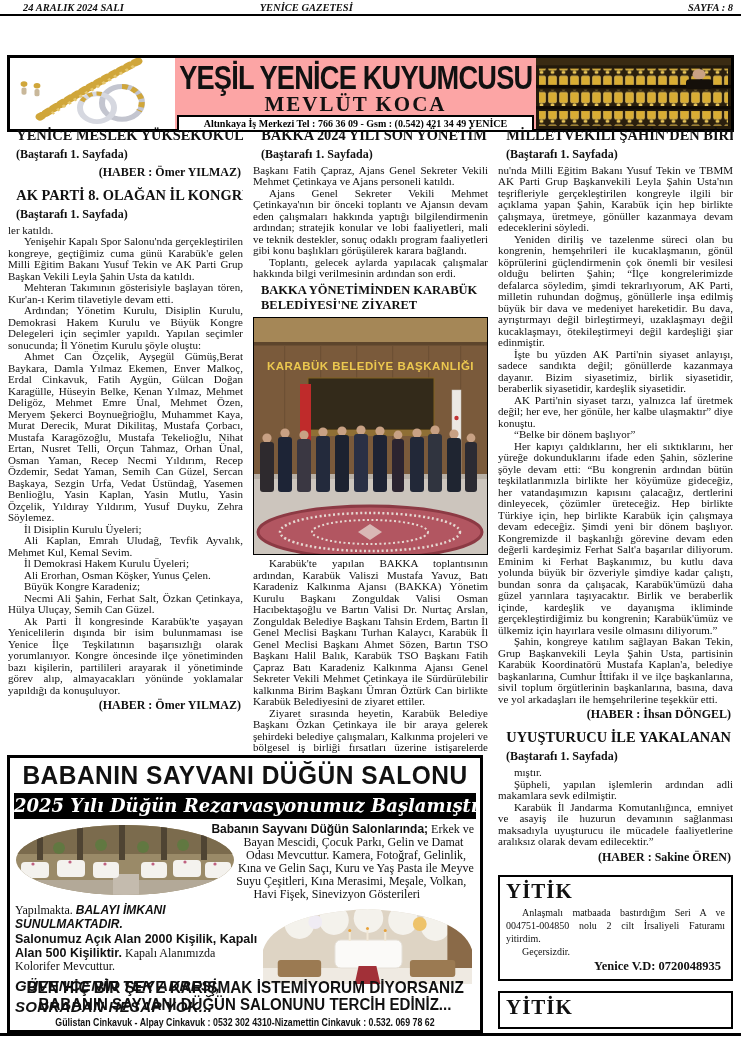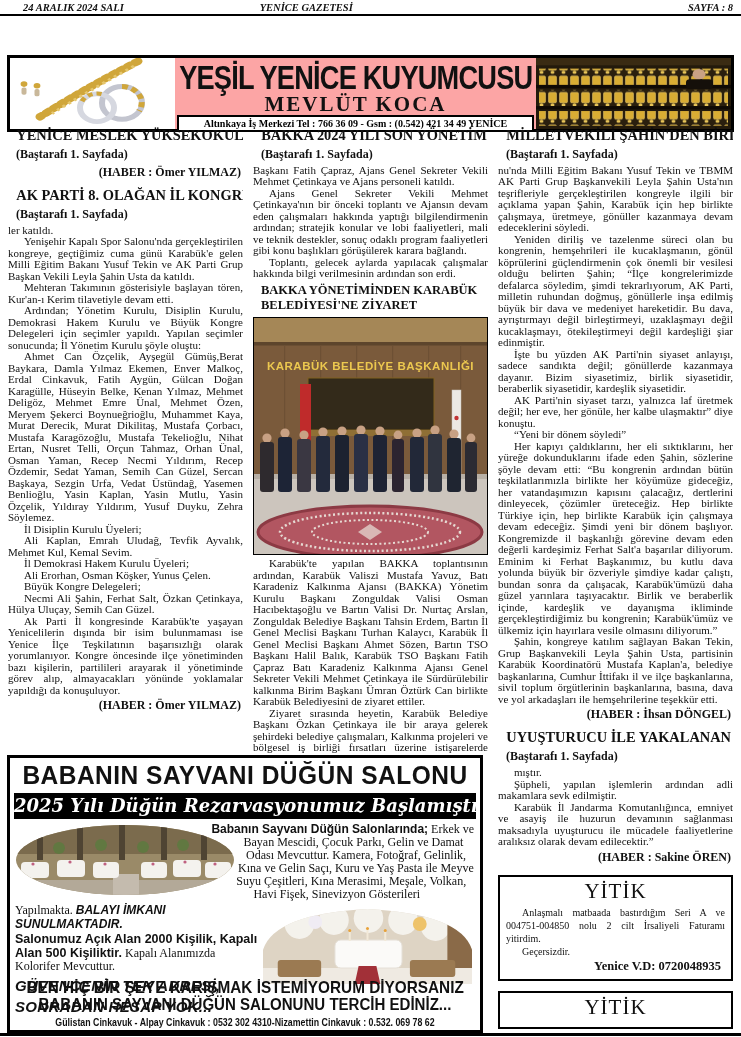--- a/index.html
+++ b/index.html
@@ -41,21 +41,21 @@
   p.b{font-size:11px;line-height:11.5px;text-align:justify;margin:0;}
   .ind{text-indent:16px;}
   .byline{font-weight:700;font-size:12px;text-align:right;margin:2px 2px 3px 0;}
   .subhead{font-weight:700;font-size:12.5px;line-height:1.25;margin:3px 0 3px;padding-left:8px;}
 
   .photo-frame{border:1px solid #000;height:236px;margin:2px 0 3px;overflow:hidden;}
   .photo-frame svg{display:block;width:100%;height:100%;}
 
   
   .notice{border:2px solid #000;margin-top:10px;padding:2px 6px 5px;}
-  .notice-title{font-size:21px;font-weight:400;text-align:center;margin:0 0 2px;letter-spacing:1px;}
+  .notice-title{font-size:21px;font-weight:700;text-align:left;margin:0 0 2px;letter-spacing:1px;}
   .notice p.b{font-size:10px;line-height:13px;}
   .sig{font-weight:700;font-size:12.5px;text-align:right;margin:1px 4px 0 0;}
 
   
   .ad{position:absolute;left:7px;top:755px;width:476px;height:278px;border:3px solid #000;
       background:#fff;box-sizing:border-box;font-family:"Liberation Sans",sans-serif;overflow:hidden;}
   .ad-title{font-weight:700;font-size:25px;letter-spacing:.5px;text-align:center;padding:3px 0 2px;
             white-space:nowrap;transform:scaleX(.98);}
   .ad-ribbon{background:#000;color:#fff;margin:1px 4px 2px;text-align:center;
              font-family:"DejaVu Serif",serif;font-style:italic;font-weight:700;font-size:18px;
@@ -153,21 +153,21 @@
         <p class="cont">(Baştarafı 1. Sayfada)</p>
         <p class="b">ler katıldı.</p>
         <p class="b ind">Yenişehir Kapalı Spor Salonu'nda gerçekleştirilen kongreye, geçtiğimiz cuma günü Karabük'e gelen Milli Eğitim Bakanı Yusuf Tekin ve AK Parti Grup Başkan Vekili Leyla Şahin Usta da katıldı.</p>
         <p class="b ind">Mehteran Takımının gösterisiyle başlayan tören, Kur'an-ı Kerim tilavetiyle devam etti.</p>
         <p class="b ind">Ardından; Yönetim Kurulu, Disiplin Kurulu, Demokrasi Hakem Kurulu ve Büyük Kongre Delegeleri için seçimler yapıldı. Yapılan seçimler sonucunda; İl Yönetim Kurulu şöyle oluştu:</p>
         <p class="b ind">Ahmet Can Özçelik, Ayşegül Gümüş,Berat Baykara, Damla Yılmaz Ekemen, Enver Malkoç, Erdal Cinkavuk, Fatih Aygün, Gülcan Doğan Karagülle, Hüseyin Belke, Kenan Yılmaz, Mehmet Deligöz, Mehmet Emre Ünal, Mehmet Özen, Meryem Şekerci Boynueğrioğlu, Muhammet Kaya, Murat Derecik, Murat Dikilitaş, Mustafa Çorbacı, Mustafa Karagözoğlu, Mustafa Tekelioğlu, Nihat Ertan, Nusret Telli, Orçun Tahmaz, Orhan Ünal, Osman Yaman, Recep Necmi Yıldırım, Recep Özdemir, Sedat Yaman, Semih Can Güzel, Sercan Başkaya, Sezgin Urfa, Vedat Üstündağ, Yasemen Benlioğlu, Yasin Kaplan, Yasin Mutlu, Yasin Özçelik, Yıldıray Yıldırım, Yusuf Duyku, Zehra Söylemez.</p>
         <p class="b ind">İl Disiplin Kurulu Üyeleri;</p>
         <p class="b ind">Ali Kaplan, Emrah Uludağ, Tevfik Ayvalık, Mehmet Kul, Kemal Sevim.</p>
         <p class="b ind">İl Demokrasi Hakem Kurulu Üyeleri;</p>
         <p class="b ind">Ali Erorhan, Osman Köşker, Yunus Çelen.</p>
-        <p class="b ind">Büyük Kongre Delegeleri;</p>
+        <p class="b ind">Büyük Kongre Karadeniz;</p>
         <p class="b ind">Necmi Ali Şahin, Ferhat Salt, Özkan Çetinkaya, Hülya Uluçay, Semih Can Güzel.</p>
         <p class="b ind">Ak Parti İl kongresinde Karabük'te yaşayan Yenicelilerin dışında bir isim bulunmaması ise Yenice İlçe Teşkilatının başarısızlığı olarak yorumlanıyor. Kongre öncesinde ilçe yönetiminden bazı kişilerin, partilileri arayarak il yönetiminde görev alıp, almayacakları yönünde yoklamalar yapıldığı da konuşuluyor.</p>
         <p class="byline">(HABER : Ömer YILMAZ)</p>
       </article>
     </section>
 
     <section class="col col-short">
       <article>
         <h2 class="headline">BAKKA 2024 YILI SON YÖNETİM</h2>
         <p class="cont">(Baştarafı 1. Sayfada)</p>
@@ -237,21 +237,21 @@
     </section>
 
     <section class="col col-tall">
       <article>
         <h2 class="headline">MİLLETVEKİLİ ŞAHİN'DEN BİRLİK VE</h2>
         <p class="cont">(Baştarafı 1. Sayfada)</p>
         <p class="b">nu'nda Milli Eğitim Bakanı Yusuf Tekin ve TBMM AK Parti Grup Başkanvekili Leyla Şahin Usta'nın teşrifleriyle gerçekleştirilen kongreyle ilgili bir açıklama yapan Şahin, Karabük için hep birlikte çalışmaya, üretmeye, gönüller kazanmaya devam edeceklerini söyledi.</p>
         <p class="b ind">Yeniden diriliş ve tazelenme süreci olan bu kongrenin, hemşehrileri ile kucaklaşmanın, gönül köprülerini güçlendirmenin çok önemli bir vesilesi olduğu belirten Şahin; “İlçe kongrelerimizde defalarca söyledim, şimdi tekrarlıyorum, AK Parti, milletin ruhundan doğmuş, gönüllerle inşa edilmiş büyük bir dava ve medeniyet hareketidir. Bu dava, ayrıştırmayı değil birleştirmeyi, uzaklaşmayı değil kucaklaşmayı, ötekileştirmeyi değil kardeşliği şiar edinmiştir.</p>
         <p class="b ind">İşte bu yüzden AK Parti'nin siyaset anlayışı, sadece sandıkta değil; gönüllerde kazanmaya dayanır. Bizim siyasetimiz, birlik siyasetidir, beraberlik siyasetidir, kardeşlik siyasetidir.</p>
         <p class="b ind">AK Parti'nin siyaset tarzı, yalnızca laf üretmek değil; her eve, her gönüle, her kalbe ulaşmaktır” diye konuştu.</p>
-        <p class="b ind">“Yeni bir dönem söyledi”</p>
+        <p class="b ind">“Belke bir dönem başlıyor”</p>
         <p class="b ind">Her kapıyı çaldıklarını, her eli sıktıklarını, her yüreğe dokunduklarını ifade eden Şahin, sözlerine şöyle devam etti: “Bu kongrenin ardından bütün teşkilatlarımızla birlikte her köyümüze gideceğiz, her vatandaşımızın kapısını çalacağız, dertlerini dinleyecek, çözümler üreteceğiz. Hep birlikte Türkiye için, hep birlikte Karabük için çalışmaya devam edeceğiz. Şimdi yeni bir dönem başlıyor. Kongremizde il başkanlığı görevine devam eden değerli kardeşimiz Ferhat Salt'a başarılar diliyorum. Eminim ki Ferhat Başkanımız, bu kutlu dava yolunda büyük bir özveriyle şimdiye kadar çalıştı, bundan sonra da çalışacak, Karabük'ümüzü daha güzel yarınlara taşıyacaktır. Birlik ve beraberlik içinde, kardeşlik ve dayanışma ikliminde gerçekleştirdiğimiz bu kongrenin; Karabük'ümüz ve ülkemiz için hayırlara vesile olmasını diliyorum.”</p>
         <p class="b ind">Şahin, kongreye katılım sağlayan Bakan Tekin, Grup Başkanvekili Leyla Şahin Usta, partisinin Karabük Koordinatörü Mustafa Kaplan'a, belediye başkanlarına, Cumhur İttifakı il ve ilçe başkanlarına, sivil toplum örgütlerinin başkanlarına, basına, dava ve yol arkadaşları ile hemşehrilerine teşekkür etti.</p>
         <p class="byline">(HABER : İhsan DÖNGEL)</p>
       </article>
       <article>
         <h2 class="headline">UYUŞTURUCU İLE YAKALANAN ŞAHSA</h2>
         <p class="cont">(Baştarafı 1. Sayfada)</p>
         <p class="b ind">mıştır.</p>
         <p class="b ind">Şüpheli, yapılan işlemlerin ardından adli makamlara sevk edilmiştir.</p>
         <p class="b ind">Karabük İl Jandarma Komutanlığınca, emniyet ve asayiş ile huzurun devamının sağlanması maksadıyla uyuşturucu ile mücadele faaliyetlerine aralıksız olarak devam edilecektir.”</p>

